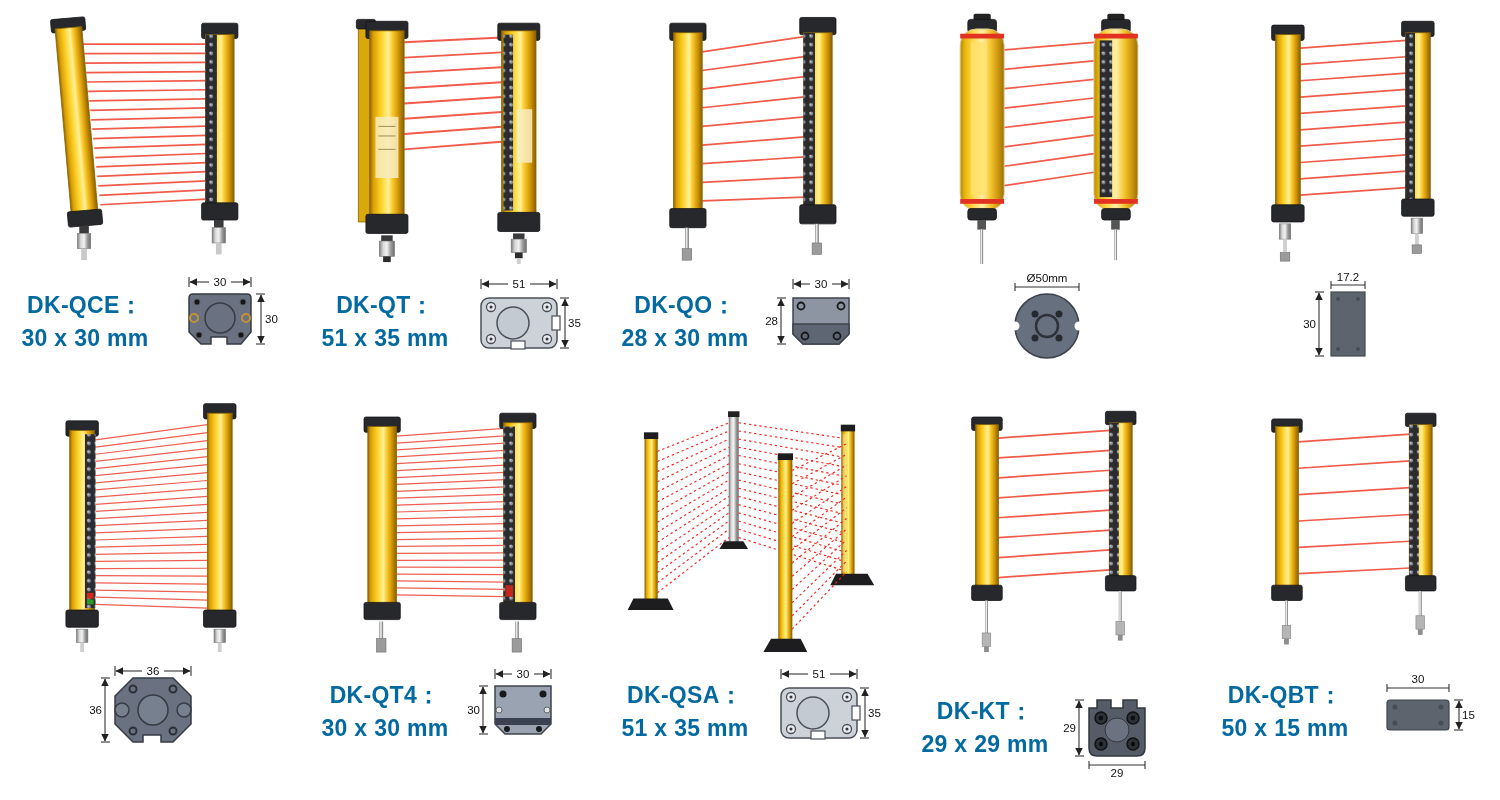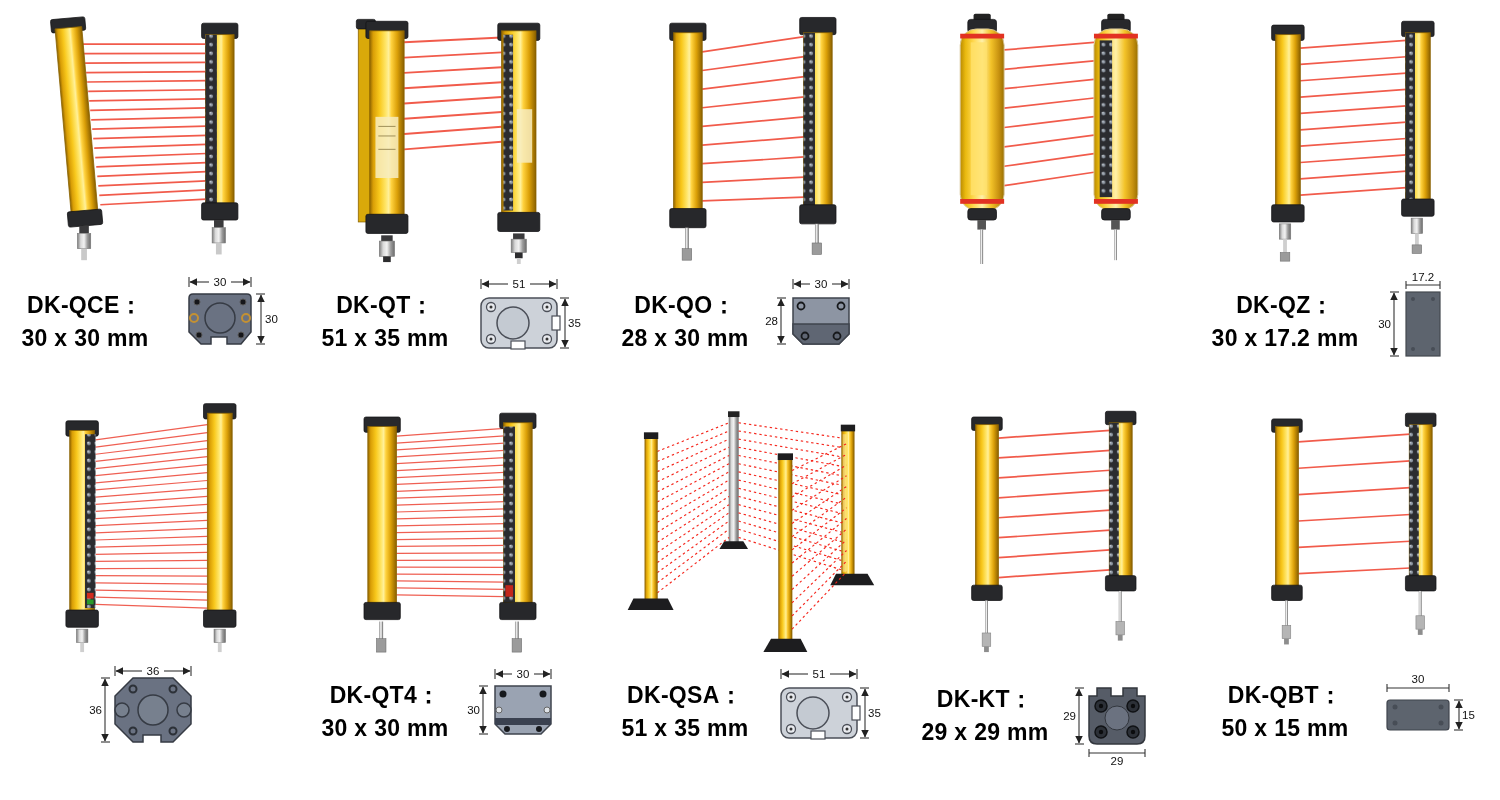--- a/index.html
+++ b/index.html
@@ -3,21 +3,21 @@
 <meta charset="utf-8">
 <style>
   html,body{margin:0;padding:0;}
   body{width:1500px;height:800px;background:#ffffff;font-family:"Liberation Sans",sans-serif;overflow:hidden;}
   .grid{display:grid;grid-template-columns:repeat(5,300px);grid-row-gap:16px;padding-top:6px;}
   .cell{width:300px;display:flex;flex-direction:column;align-items:center;}
   .photo{height:258px;display:flex;align-items:flex-start;justify-content:center;}
   .photo svg{display:block;}
   .cap{display:flex;align-items:center;justify-content:center;gap:4px;height:116px;}
   .labels{text-align:center;min-width:140px;}
-  .pname,.psize{font-weight:bold;font-size:23px;color:#000000;line-height:33px;letter-spacing:.3px;white-space:nowrap;}
+  .pname,.psize{font-weight:bold;font-size:23px;color:#0369a1;line-height:33px;letter-spacing:.3px;white-space:nowrap;}
   .xsec svg{display:block;}
   svg text{font-family:"Liberation Sans",sans-serif;font-size:11.5px;fill:#111;}
   .dim line{stroke:#333;stroke-width:1.1;fill:none;}
   .bar{stroke:#8a6200;stroke-width:.8;}
   .capb{fill:#27282b;stroke:#141416;stroke-width:.8;}
 </style>
 </head>
 <body>
 
 <svg width="0" height="0" style="position:absolute" aria-hidden="true">
@@ -295,20 +295,40 @@
         <rect x="186" y="202" width="46" height="5" fill="#e23222"></rect>
         <rect x="192" y="36" width="13" height="164" fill="url(#sd)"></rect>
         <rect class="capb" x="194" y="212" width="30" height="12" rx="3"></rect>
         <rect x="64" y="224" width="9" height="10" fill="#555"></rect>
         <rect x="67" y="234" width="3" height="36" fill="url(#mg)"></rect>
         <rect x="204" y="224" width="9" height="10" fill="#555"></rect>
         <rect x="207" y="234" width="3" height="32" fill="url(#mg)"></rect>
       </svg>
     </div>
     <figcaption class="cap" style="margin:0">
+      <div class="xsec">
+        <svg width="126" height="100" viewBox="0 0 126 100">
+          <circle cx="60" cy="54" r="32" fill="#67707f" stroke="#3c414b" stroke-width="1.5"></circle>
+          <circle cx="60" cy="54" r="11" fill="#67707f" stroke="#2e323a" stroke-width="2.5"></circle>
+          <g fill="#262a31">
+            <circle cx="48" cy="42" r="3.5"></circle>
+              <circle cx="72" cy="42" r="3.5"></circle>
+            <circle cx="48" cy="66" r="3.5"></circle>
+              <circle cx="72" cy="66" r="3.5"></circle>
+          </g>
+          <circle cx="28" cy="54" r="4.5" fill="#fff"></circle>
+          <circle cx="92" cy="54" r="4.5" fill="#fff"></circle>
+          <g class="dim">
+            <line x1="28" y1="11" x2="28" y2="19"></line>
+              <line x1="92" y1="11" x2="92" y2="19"></line>
+            <line x1="28" y1="15" x2="92" y2="15"></line>
+            <text x="60" y="10" text-anchor="middle">Ø50mm</text>
+          </g>
+        </svg>
+      </div>
     </figcaption>
   </figure>
 
   <figure class="cell" style="margin:0">
     <div class="photo">
       <svg width="272" height="258" viewBox="0 0 280 270">
         <g>
             <line x1="88" y1="44" x2="199" y2="36" stroke="#f15b4b" stroke-width="1.8"></line>
             <line x1="88" y1="61.111111111111114" x2="199" y2="53.111111111111114" stroke="#f15b4b" stroke-width="1.8"></line>
             <line x1="88" y1="78.22222222222223" x2="199" y2="70.22222222222223" stroke="#f15b4b" stroke-width="1.8"></line>
@@ -329,24 +349,20 @@
         <rect class="capb" x="194" y="202" width="34" height="18" rx="2"></rect>
         <rect x="66" y="228" width="12" height="16" fill="url(#mg)" stroke="#777" stroke-width=".6"></rect>
         <rect x="70" y="244" width="4" height="14" fill="#cfcfcf"></rect>
         <rect x="67" y="258" width="10" height="9" fill="#9b9b9b" stroke="#6d6d6d" stroke-width=".6"></rect>
         <rect x="204" y="222" width="12" height="16" fill="url(#mg)" stroke="#777" stroke-width=".6"></rect>
         <rect x="208" y="238" width="4" height="12" fill="#cfcfcf"></rect>
         <rect x="205" y="250" width="10" height="9" fill="#9b9b9b" stroke="#6d6d6d" stroke-width=".6"></rect>
       </svg>
     </div>
     <figcaption class="cap" style="margin:0">
-      <div class="labels">
-        <div class="pname">DK-QZ：</div>
-        <div class="psize">30 x 17.2 mm</div>
-      </div>
       <div class="xsec">
         <svg width="126" height="100" viewBox="0 0 126 100">
           <rect x="44" y="20" width="34" height="64" fill="#5d646e" stroke="#44494f" stroke-width="1.2"></rect>
           <g fill="#474d56">
             <circle cx="51" cy="27" r="2"></circle>
               <circle cx="71" cy="27" r="2"></circle>
             <circle cx="51" cy="77" r="2"></circle>
               <circle cx="71" cy="77" r="2"></circle>
           </g>
           <g class="dim">
@@ -644,21 +660,21 @@
         <rect x="202" y="28" width="10" height="164" fill="url(#sd)"></rect>
         <rect class="capb" x="198" y="188" width="32" height="16" rx="2"></rect>
         <rect x="72" y="214" width="3" height="36" fill="url(#mg)"></rect>
         <rect x="69" y="248" width="9" height="14" fill="#b5b5b5" stroke="#818181" stroke-width=".6"></rect>
         <rect x="71" y="262" width="5" height="6" fill="#8d8d8d"></rect>
         <rect x="212" y="204" width="3" height="34" fill="url(#mg)"></rect>
         <rect x="209" y="236" width="9" height="14" fill="#b5b5b5" stroke="#818181" stroke-width=".6"></rect>
         <rect x="211" y="250" width="5" height="6" fill="#8d8d8d"></rect>
       </svg>
     </div>
-    <figcaption class="cap" style="margin:4px">
+    <figcaption class="cap" style="margin:16px">
       <div class="labels">
         <div class="pname">DK-KT：</div>
         <div class="psize">29 x 29 mm</div>
       </div>
       <div class="xsec">
         <svg width="126" height="100" viewBox="0 0 126 100">
           <path d="M30,30 H38 V22 H52 V30 H64 V22 H78 V30 H86 V70 Q86,78 78,78 H38 Q30,78 30,70 Z" fill="#565c67" stroke="#33373e" stroke-width="1.5"></path>
           <circle cx="58" cy="52" r="12" fill="#6b7280" stroke="#33373e" stroke-width="1"></circle>
           <g fill="#2c3037" stroke="#101215" stroke-width="1.5">
             <circle cx="42" cy="40" r="6"></circle>

